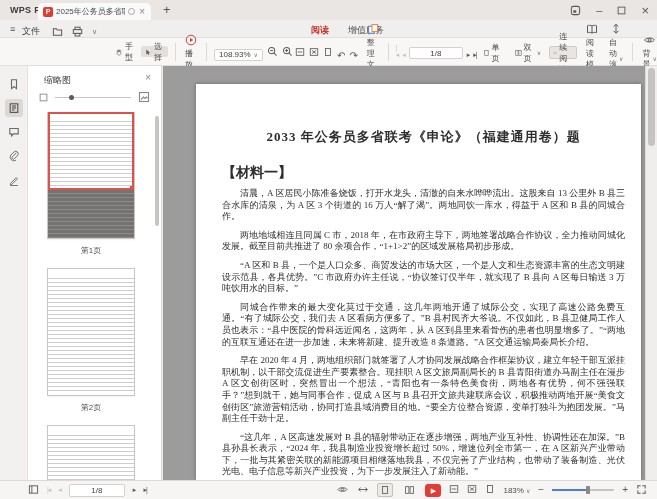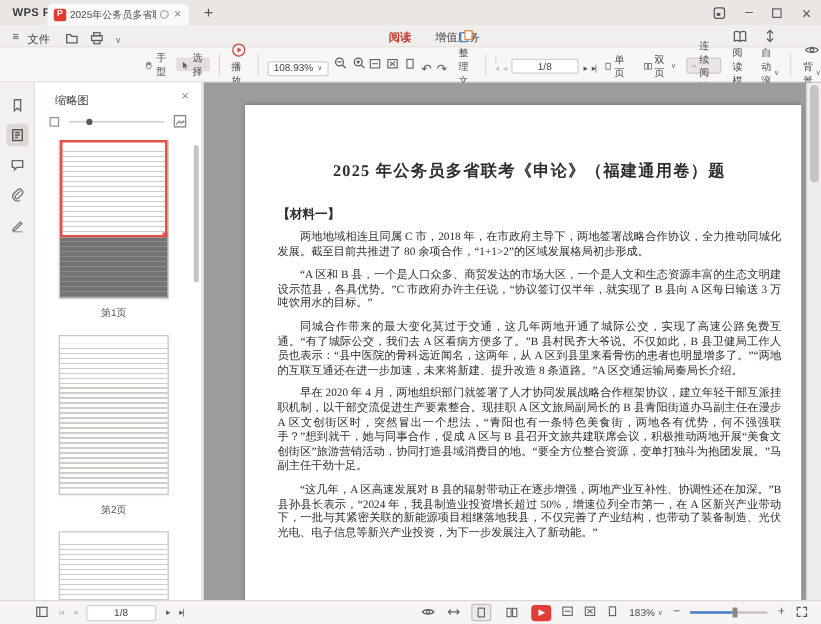--- a/index.html
+++ b/index.html
@@ -70,21 +70,21 @@
   .thumb1 .viewport::after { content:""; position:absolute; right:-2px; bottom:-2px; width:4px; height:4px; background:#dd5348; }
   .thumb1 .shade { position:absolute; bottom:0; left:0; right:0; height:38%; background:#757371; background-image:repeating-linear-gradient(to bottom, transparent 0 3px, #8d8b89 3px 4px); }
   .thumb2 { height:126px; }
   .thumb3 { height:70px; }
   .thumb-label { font-size:8px; color:#55524f; text-align:center; margin:7px 0 13px; }
   .panel-scroll { position:absolute; right:2px; top:50px; width:4px; height:110px; background:#c8c5c2; border-radius:2px; }
 
   .docarea { position:absolute; top:66px; left:163px; right:0; bottom:19px; background:#9c9c9c; overflow:hidden; }
   .page { position:absolute; left:33px; top:18px; width:445px; bottom:0; background:#fff; box-shadow:0 0 4px rgba(0,0,0,.35); padding:44px 16px 0 26px; overflow:hidden; font-family:"Liberation Serif","DejaVu Serif",serif; color:#2e2e2e; }
   .doc-title { text-align:center; font-size:13px; font-weight:bold; letter-spacing:1px; margin-bottom:18px; }
-  .doc-heading { font-size:10px; font-weight:bold; margin-bottom:6px; }
+  .doc-heading { font-size:14px; font-weight:bold; margin-bottom:6px; }
   .page p { font-size:9px; line-height:11.6px; text-align:justify; text-indent:2em; margin-bottom:7px; }
   .docscroll { position:absolute; right:0; top:0; width:12px; bottom:0; background:#f0eeec; border-left:1px solid #dcd9d6; }
   .docscroll-thumb { position:absolute; top:2px; left:2px; width:7px; height:78px; background:#c6c3c0; border-radius:4px; }
 
   
   .statusbar { position:absolute; left:0; right:0; bottom:0; height:19px; background:#f6f5f3; border-top:1px solid #ddd9d5; display:flex; align-items:center; padding:0 10px 0 28px; font-size:8px; color:#555; }
   .sb-left { display:flex; align-items:center; gap:8px; }
   .sb-input { width:56px; height:13px; background:#fff; border:1px solid #d4d1ce; border-radius:2px; font-size:8px; text-align:center; color:#3e3e3e; font-family:inherit; }
   .sb-spacer { flex:1; }
   .sb-right { display:flex; align-items:center; gap:8px; }
@@ -371,22 +371,23 @@
       <div class="thumb-label">第1页</div>
       <div class="thumb thumb2 mini-lines"></div>
       <div class="thumb-label">第2页</div>
       <div class="thumb thumb3 mini-lines"></div>
     </div>
     <div class="panel-scroll"></div>
   </div>
 
   <div class="docarea">
     <div class="page">
-      <div class="doc-title">2025 年公务员多省联考《申论》（福建通用卷）题</div>
+      <div class="doc-title">2033 年公务员多省联考《申论》（福建通用卷）题</div>
       <div class="doc-heading">【材料一】</div>
+      <p>清晨，A 区居民小陈准备烧饭，打开水龙头，清澈的自来水哗哗流出。这股来自 13 公里外 B 县三合水库的清泉，为 A 区 3 个街道的 16 万人“解了渴”。两地同饮一库水，得益于 A 区和 B 县的同城合作。</p>
       <p>两地地域相连且同属 C 市，2018 年，在市政府主导下，两地签署战略合作协议，全力推动同城化发展。截至目前共推进了 80 余项合作，“1+1&gt;2”的区域发展格局初步形成。</p>
       <p>“A 区和 B 县，一个是人口众多、商贸发达的市场大区，一个是人文和生态资源丰富的生态文明建设示范县，各具优势。”C 市政府办许主任说，“协议签订仅半年，就实现了 B 县向 A 区每日输送 3 万吨饮用水的目标。”</p>
       <p>同城合作带来的最大变化莫过于交通，这几年两地开通了城际公交，实现了高速公路免费互通。“有了城际公交，我们去 A 区看病方便多了。”B 县村民齐大爷说。不仅如此，B 县卫健局工作人员也表示：“县中医院的骨科远近闻名，这两年，从 A 区到县里来看骨伤的患者也明显增多了。”“两地的互联互通还在进一步加速，未来将新建、提升改造 8 条道路。”A 区交通运输局秦局长介绍。</p>
       <p>早在 2020 年 4 月，两地组织部门就签署了人才协同发展战略合作框架协议，建立年轻干部互派挂职机制，以干部交流促进生产要素整合。现挂职 A 区文旅局副局长的 B 县青阳街道办马副主任在漫步 A 区文创街区时，突然冒出一个想法，“青阳也有一条特色美食街，两地各有优势，何不强强联手？”想到就干，她与同事合作，促成 A 区与 B 县召开文旅共建联席会议，积极推动两地开展“美食文创街区”旅游营销活动，协同打造县域消费目的地。“要全方位整合资源，变单打独斗为抱团发展。”马副主任干劲十足。</p>
       <p>“这几年，A 区高速发展对 B 县的辐射带动正在逐步增强，两地产业互补性、协调性还在加深。”B 县孙县长表示，“2024 年，我县制造业投资增长超过 50%，增速位列全市第一，在 A 区新兴产业带动下，一批与其紧密关联的新能源项目相继落地我县，不仅完善了产业结构，也带动了装备制造、光伏光电、电子信息等新兴产业投资，为下一步发展注入了新动能。”</p>
 
     </div>
     <div class="docscroll">
       <div class="docscroll-thumb"></div>
     </div>

